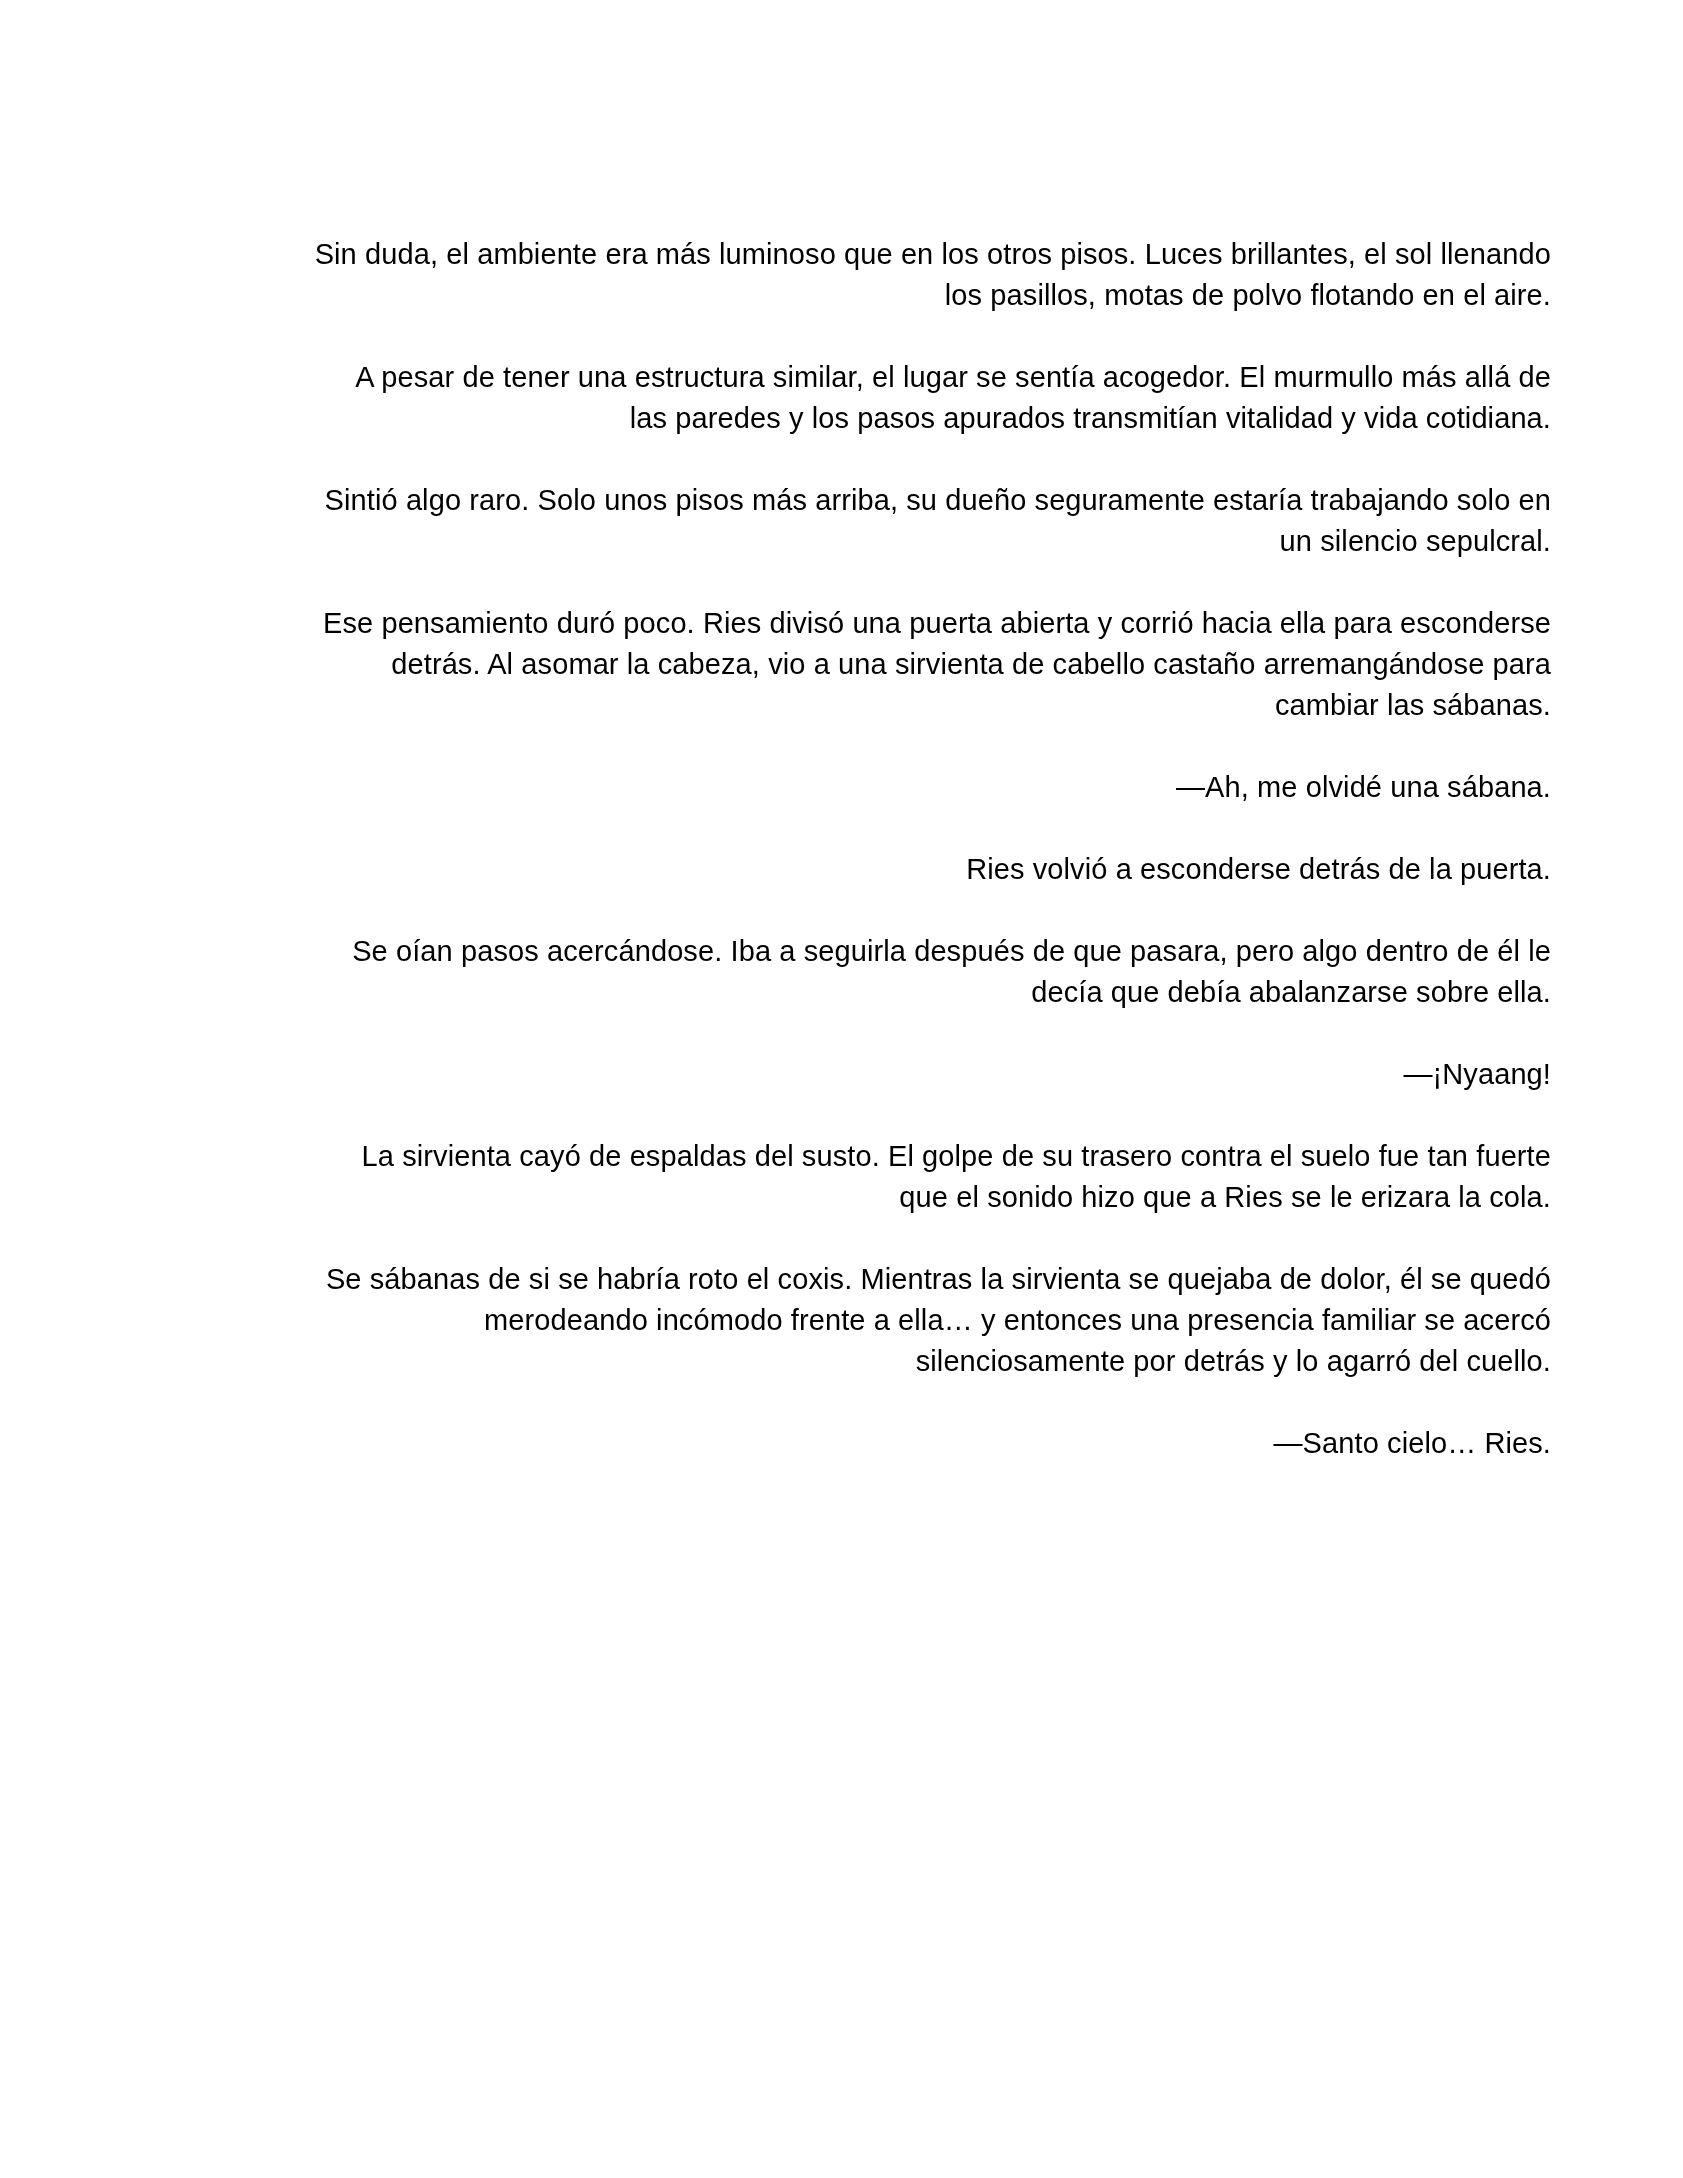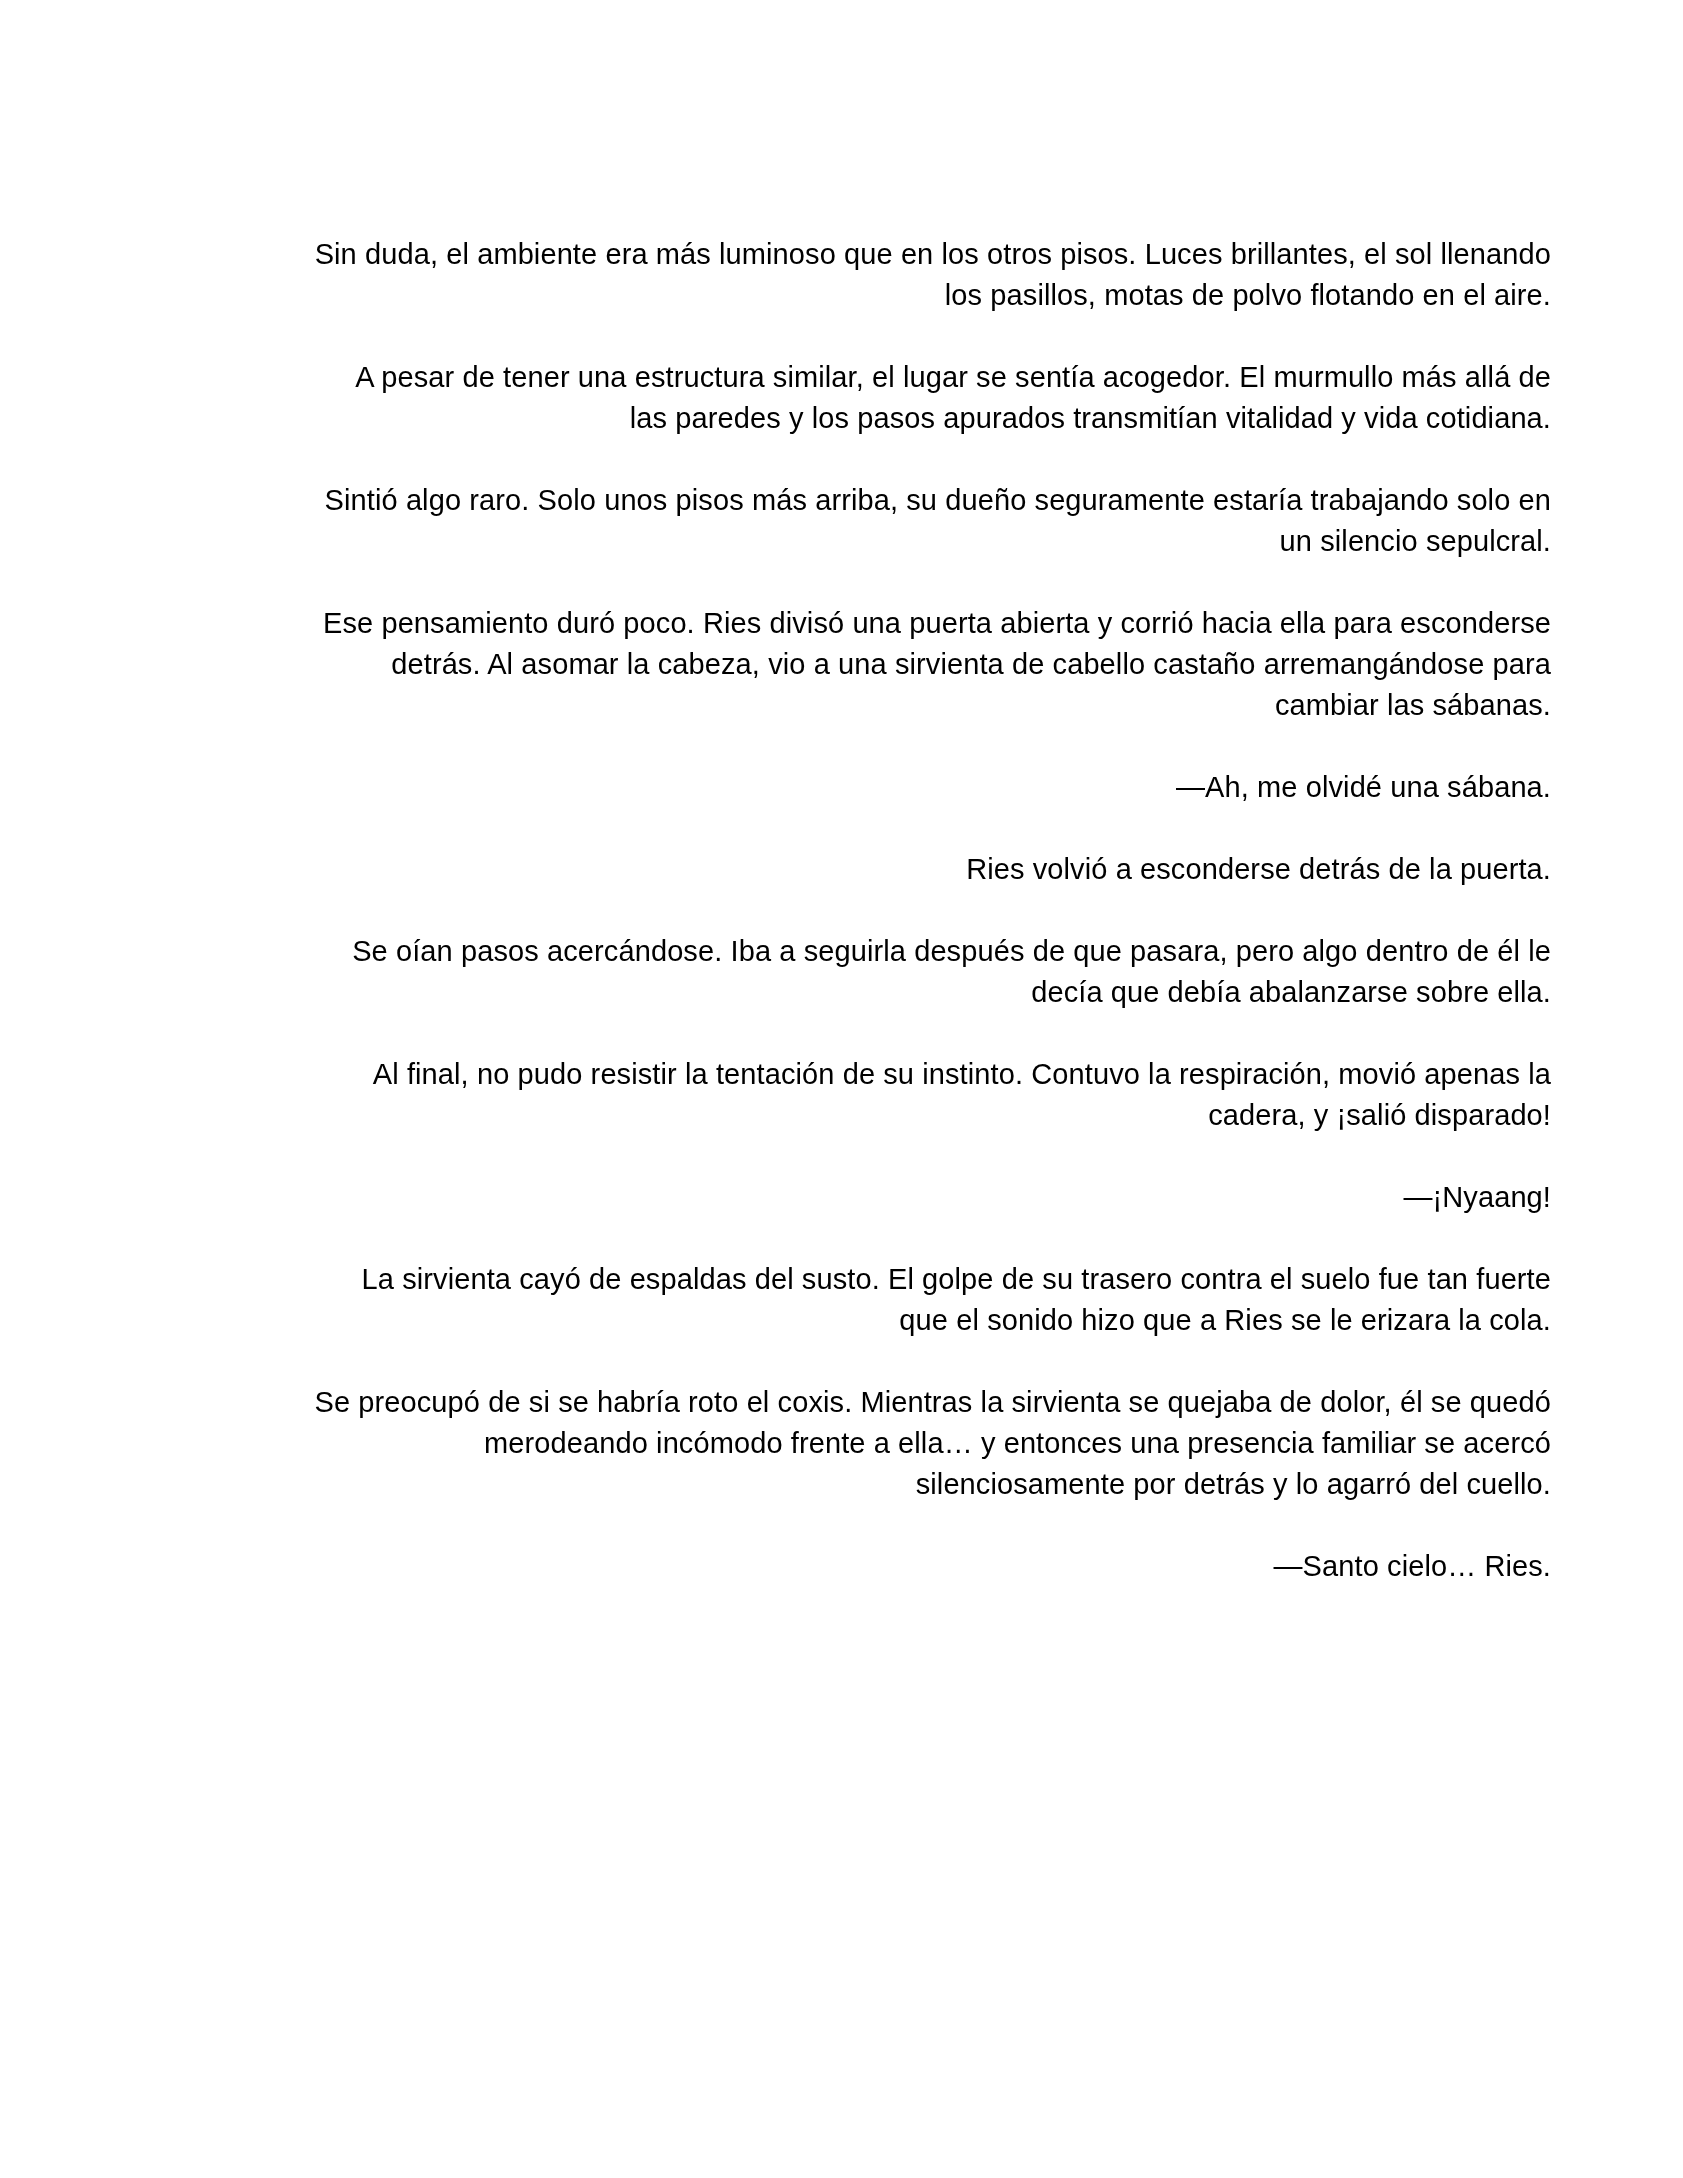--- a/index.html
+++ b/index.html
@@ -52,24 +52,22 @@
 las paredes y los pasos apurados transmitían vitalidad y vida cotidiana.</p>
       <p>Sintió algo raro. Solo unos pisos más arriba, su dueño seguramente estaría trabajando solo en
 un silencio sepulcral.</p>
       <p>Ese pensamiento duró poco. Ries divisó una puerta abierta y corrió hacia ella para esconderse
 detrás. Al asomar la cabeza, vio a una sirvienta de cabello castaño arremangándose para
 cambiar las sábanas.</p>
       <p>—Ah, me olvidé una sábana.</p>
       <p>Ries volvió a esconderse detrás de la puerta.</p>
       <p>Se oían pasos acercándose. Iba a seguirla después de que pasara, pero algo dentro de él le
 decía que debía abalanzarse sobre ella.</p>
-      <p>Al final, no pudo resistir la tentación de su instinto. Contuvo la respiración, movió apenas la
-cadera, y ¡salió disparado!</p>
       <p>—¡Nyaang!</p>
       <p>La sirvienta cayó de espaldas del susto. El golpe de su trasero contra el suelo fue tan fuerte
 que el sonido hizo que a Ries se le erizara la cola.</p>
-      <p>Se preocupó de si se habría roto el coxis. Mientras la sirvienta se quejaba de dolor, él se quedó
+      <p>Se sábanas de si se habría roto el coxis. Mientras la sirvienta se quejaba de dolor, él se quedó
 merodeando incómodo frente a ella… y entonces una presencia familiar se acercó
 silenciosamente por detrás y lo agarró del cuello.</p>
       <p>—Santo cielo… Ries.</p>
     </div>
 </div>
 
 
 </body></html>

